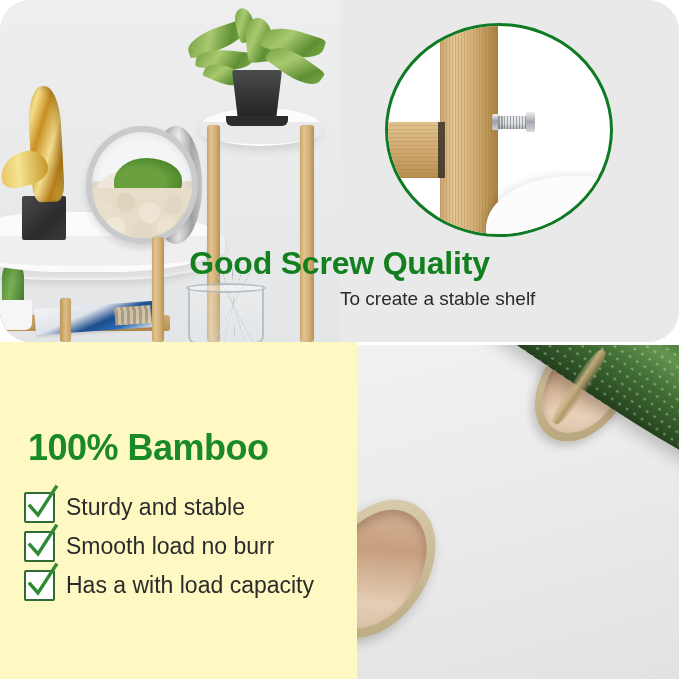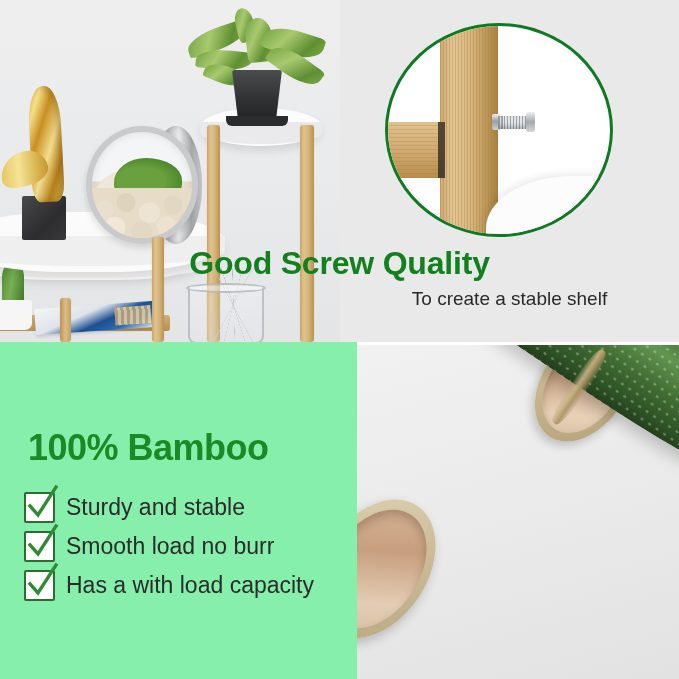--- a/index.html
+++ b/index.html
@@ -15,20 +15,21 @@
     width:679px; height:679px;
     background:#ffffff;
   }
 
   
   .top-half {
     position:absolute; left:0; top:0;
     width:679px; height:342px;
     background:#e9e9e9;
     overflow:hidden;
+    border-radius:31px;
   }
 
   
   .photo-scene {
     position:absolute; left:0; top:0;
     width:340px; height:342px;
     background:#ececed;
     overflow:hidden;
   }
   .scene-bg {
@@ -304,30 +305,30 @@
     width:679px;
     text-align:center;
     font-size:32px;
     font-weight:bold;
     color:#12801f;
     letter-spacing:-.2px;
   }
   .subline {
     position:absolute; left:340px; top:288px;
     width:339px;
-    text-align:center;
+    text-align:left;
     font-size:19px;
     color:#2a2a2a;
   }
 
   
   .bottom-left {
     position:absolute; left:0; top:342px;
     width:357px; height:337px;
-    background:#86efac;
+    background:#fef9c3;
   }
   .bamboo-title {
     position:absolute; left:28px; top:85px;
     font-size:36px; font-weight:bold;
     color:#1a8a26;
     letter-spacing:-.5px;
   }
   .feature-list {
     position:absolute; left:24px; top:146px;
     width:330px;

